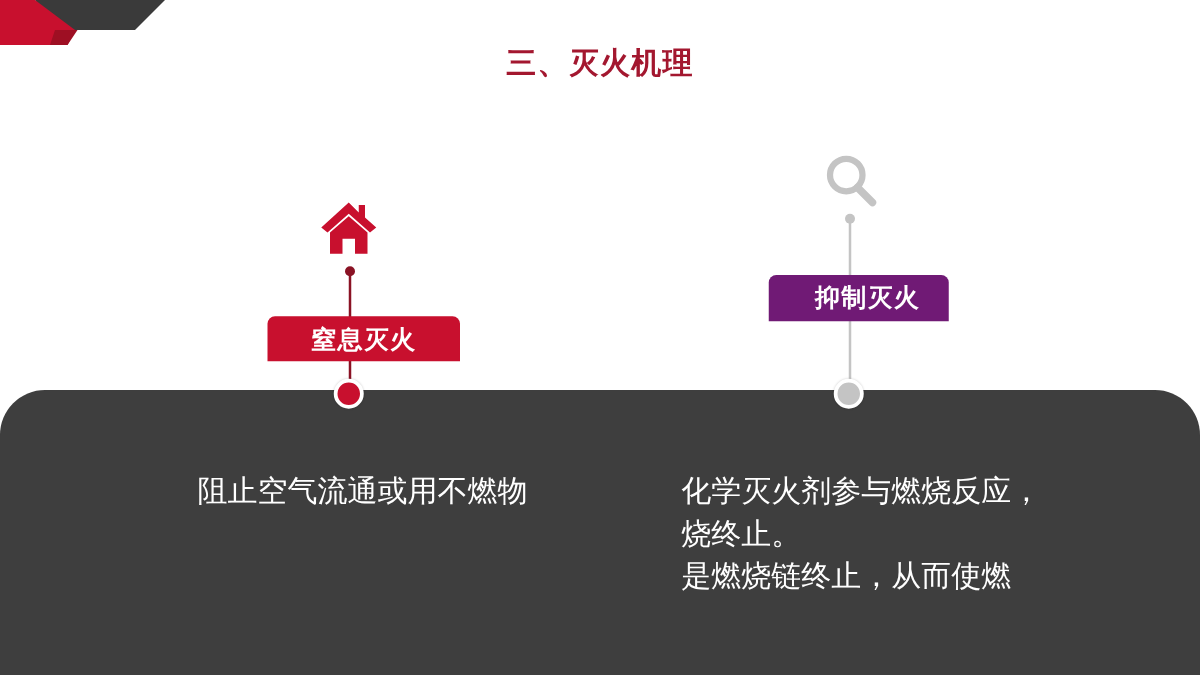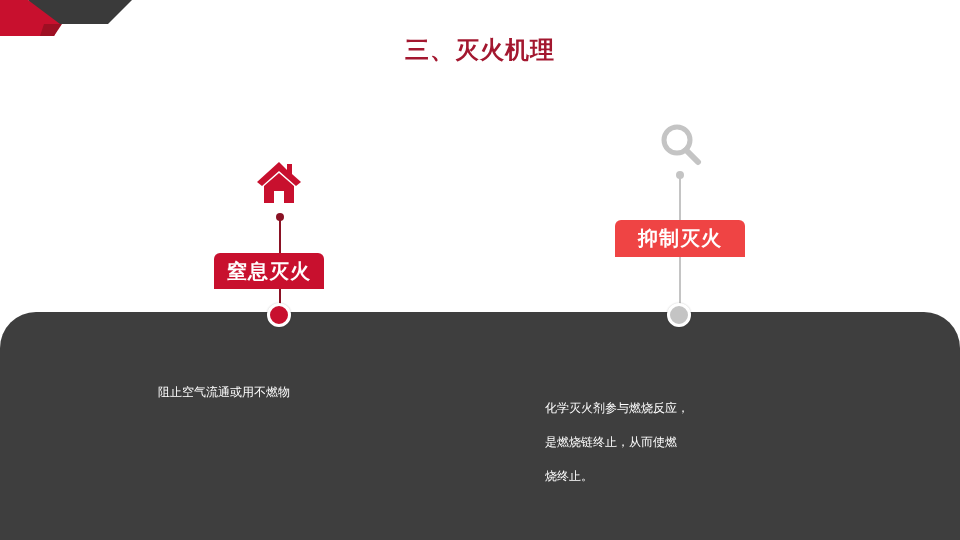--- a/index.html
+++ b/index.html
@@ -24,23 +24,22 @@
       position: absolute; width: 18px; height: 18px; border-radius: 50%;
       border: 3px solid #ffffff; box-shadow: 0 0 2px rgba(0,0,0,0.2);
     }
     .label-box {
       position: absolute; height: 36px; color: #ffffff;
       font-size: 20px; font-weight: bold; text-align: center; line-height: 36px;
       border-radius: 6px 6px 0 0; letter-spacing: 1px;
     }
     .icon { position: absolute; }
     .desc {
-      position: absolute; color: #ffffff; font-size: 12px; line-height: 34px;
+      position: absolute; color: #ffffff; font-size: 24px; line-height: 34px;
       width: 300px;
-      font-family: Liberation Mono, monospace;
     }
   </style>
 </head>
 <body>
 
 <svg class="corner-deco" viewBox="0 0 140 40">
   <polygon points="28,0 132,0 108,24 44,24" fill="#3a3a3a"></polygon>
   <polygon points="0,0 28,0 60,24 54,36 0,36" fill="#c8102e"></polygon>
   <polygon points="44,24 62,24 54,36 40,36" fill="#9e0f23"></polygon>
 </svg>
@@ -48,31 +47,31 @@
 <div class="title">三、灭火机理</div>
 
 <div class="panel"></div>
 
 <svg class="icon" style="left:256px; top:160px; width:46px; height:44px;" viewBox="0 0 46 44">
   <polygon points="23,2 1,22 6,26 23,11 40,26 45,22 36,14 36,4 31,4 31,10" fill="#c8102e"></polygon>
   <polygon points="8,26 23,13 38,26 38,43 28,43 28,31 18,31 18,43 8,43" fill="#c8102e"></polygon>
 </svg>
 <div class="dot-small" style="left:276px; top:213px; background:#8a1224;"></div>
 <div class="vline" style="left:279px; top:218px; height:96px; background:#8a1224;"></div>
-<div class="label-box" style="left:214px; top:253px; width:110px; background:#c8102e;">窒息灭火</div>
+<div class="label-box" style="left:214px; top:253px; width:154px; background:#c8102e;">窒息灭火</div>
 <div class="node" style="left:267px; top:303px; background:#c8102e;"></div>
 <div class="desc" style="left:158px; top:376px;">
   <div>阻止空气流通或用不燃物</div>
 </div>
 
 <svg class="icon" style="left:658px; top:122px; width:46px; height:44px;" viewBox="0 0 46 44">
   <circle cx="19" cy="18" r="13" fill="none" stroke="#c4c4c4" stroke-width="5"></circle>
   <line x1="28" y1="28" x2="40" y2="40" stroke="#c4c4c4" stroke-width="6" stroke-linecap="round"></line>
 </svg>
 <div class="dot-small" style="left:676px; top:171px; background:#c4c4c4;"></div>
 <div class="vline" style="left:679px; top:176px; height:138px; background:#c4c4c4;"></div>
-<div class="label-box" style="left:615px; top:220px; width:130px; height:37px; line-height:37px; background:#ef4444;">抑制灭火</div>
+<div class="label-box" style="left:615px; top:220px; width:130px; height:37px; line-height:37px; background:#701a75;padding-left:14px;">抑制灭火</div>
 <div class="node" style="left:667px; top:303px; background:#c4c4c4;"></div>
-<div class="desc" style="left:545px; top:376px;margin-top:16px;">
+<div class="desc" style="left:545px; top:376px;">
   <div>化学灭火剂参与燃烧反应，</div>
+  <div>烧终止。</div>
   <div>是燃烧链终止，从而使燃</div>
-  <div>烧终止。</div>
 </div>
 
 </body></html>

